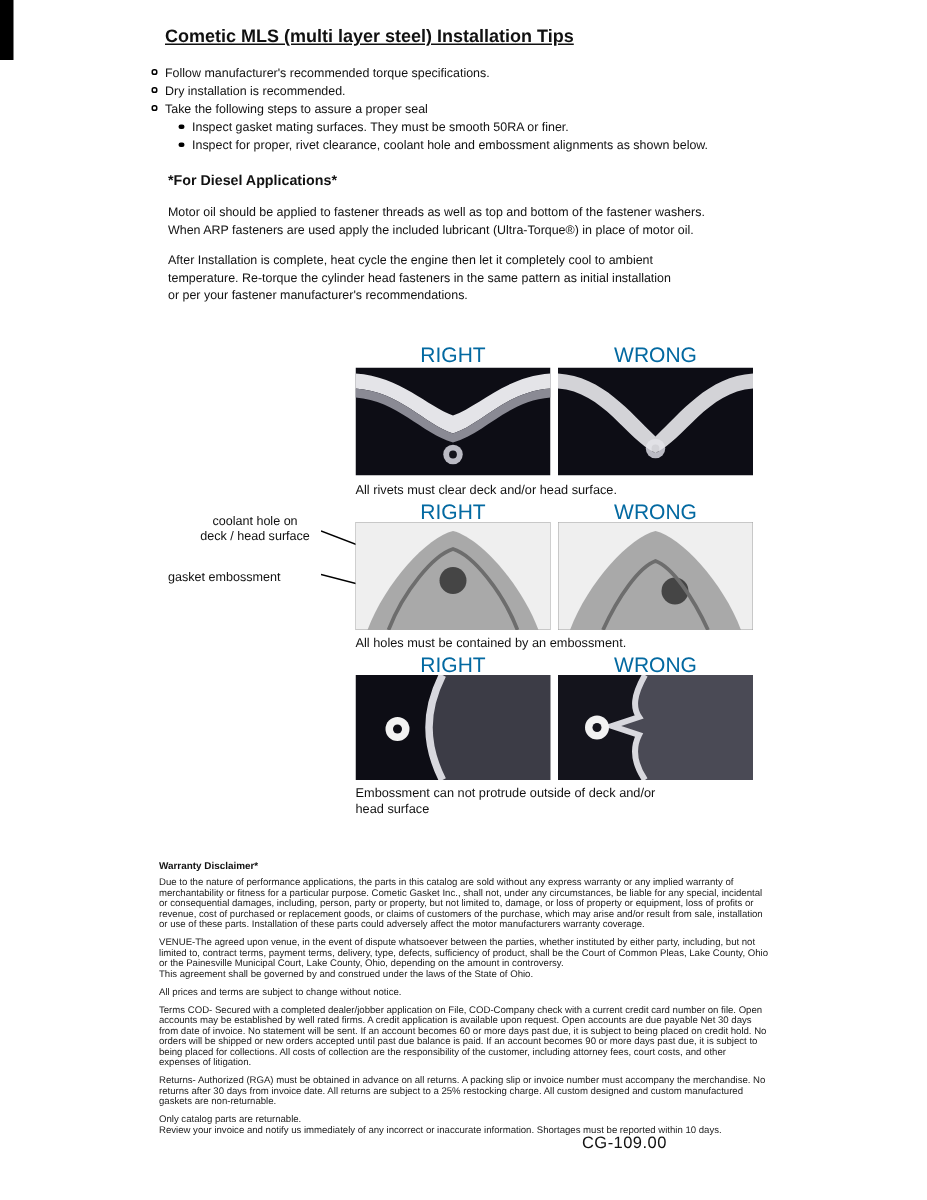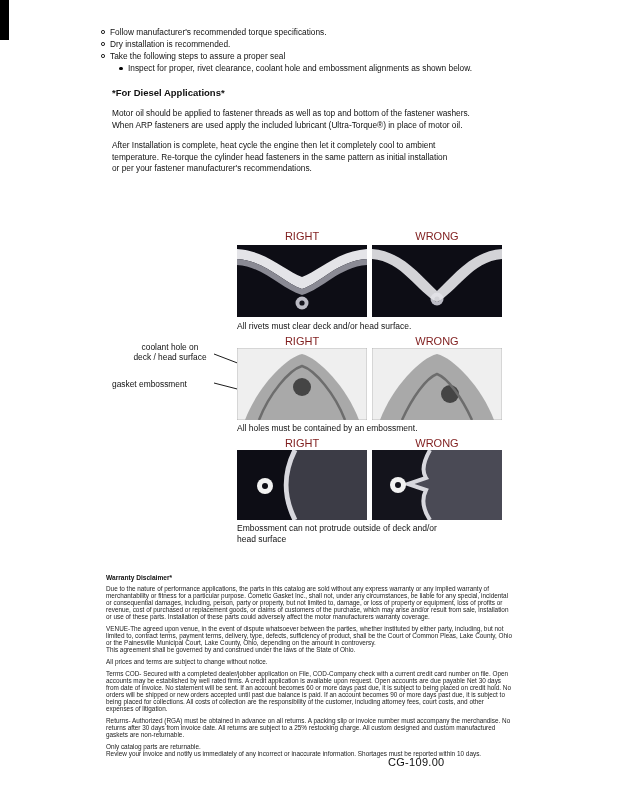--- a/index.html
+++ b/index.html
@@ -32,21 +32,21 @@
   }
   .tip.sub { margin-left:18px; }
   .tip.sub .mk { background:#000; border:none; width:3.5px; height:3.5px; top:4.5px; }
 
   .diesel-heading { margin:13px 0 0 12px; font-size:9.5px; font-weight:bold; line-height:12px; }
   .para { margin:9px 0 0 12px; width:408px; font-size:8.3px; line-height:11.5px; white-space:pre-line; }
   .note { margin:10px 0 0 12px; font-size:8.3px; line-height:11px; }
 
   
   .dg { position:absolute; }
-  .dg-hdr { width:130px; text-align:center; font-size:11px; line-height:14px; color:#7f1d1d; }
+  .dg-hdr { width:130px; text-align:center; font-size:14px; line-height:14px; color:#0369a1; }
   .dg-img { width:130px; display:block; }
   .dg-caption { font-size:8.5px; line-height:10.5px; }
   .callout { font-size:8.4px; line-height:10px; white-space:pre-line; }
   .callout.c1 { width:88px; text-align:center; }
   .callout.c2 { width:100px; text-align:left; }
 
   
   .legal { position:absolute; left:106px; top:574px; width:406px; }
   .legal-heading { font-size:6.6px; font-weight:bold; margin:0 0 4px 0; }
   .legal p { margin:0 0 5px 0; font-size:6.4px; line-height:7px; color:#222; white-space:pre-line; }
@@ -54,25 +54,27 @@
   .page-number { position:absolute; left:388px; top:756px; font-size:11px; letter-spacing:0.3px; color:#111; }
 </style>
 </head>
 <body>
 
 <div class="page">
 
   <div class="corner-bar"></div>
 
   <div class="content">
+    <h1 class="title">Cometic MLS (multi layer steel) Installation Tips</h1>
 
     <ul class="tip-list">
       <li class="tip"><span class="mk"></span><span>Follow manufacturer's recommended torque specifications.</span></li>
       <li class="tip"><span class="mk"></span><span>Dry installation is recommended.</span></li>
       <li class="tip"><span class="mk"></span><span>Take the following steps to assure a proper seal</span></li>
+      <li class="tip sub"><span class="mk"></span><span>Inspect gasket mating surfaces.  They must be smooth 50RA or finer.</span></li>
       <li class="tip sub"><span class="mk"></span><span>Inspect for proper, rivet clearance, coolant hole and embossment alignments as shown below.</span></li>
     </ul>
 
     <div class="diesel-heading">*For Diesel Applications*</div>
     <div class="para">Motor oil should be applied to fastener threads as well as top and bottom of the fastener washers.
 When ARP fasteners are used apply the included lubricant (Ultra-Torque®) in place of motor oil.</div>
     <div class="para">After Installation is complete, heat cycle the engine then let it completely cool to ambient
 temperature. Re-torque the cylinder head fasteners in the same pattern as initial installation
 or per your fastener manufacturer's recommendations.</div>
   </div>

